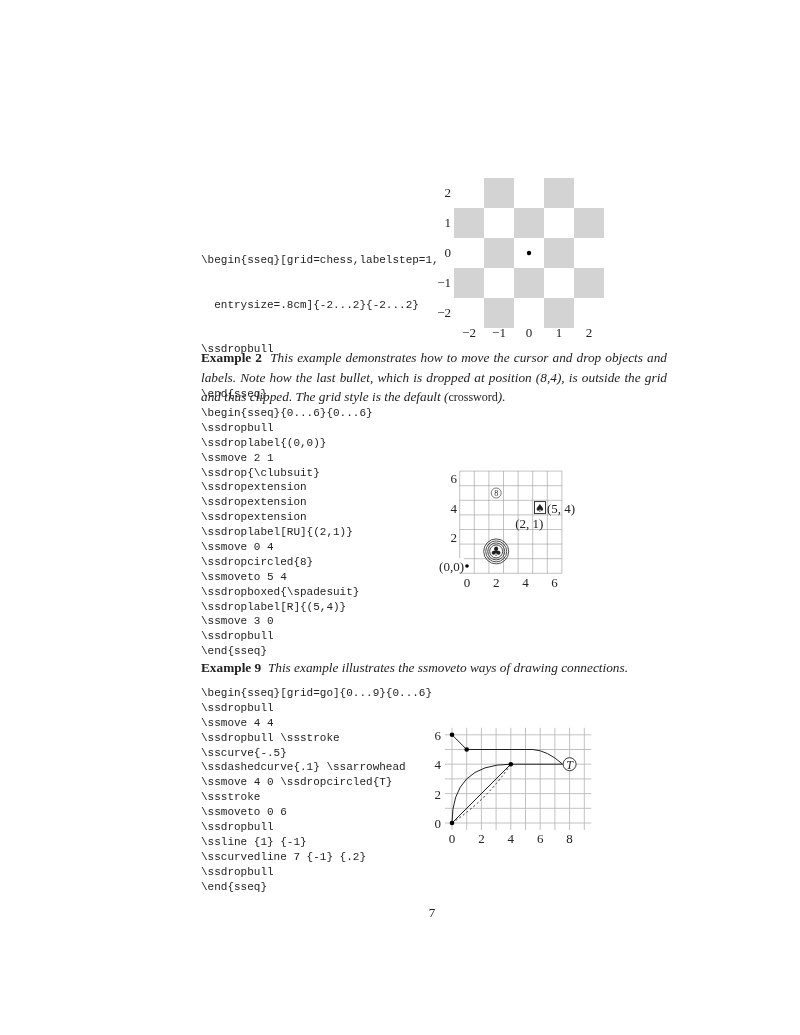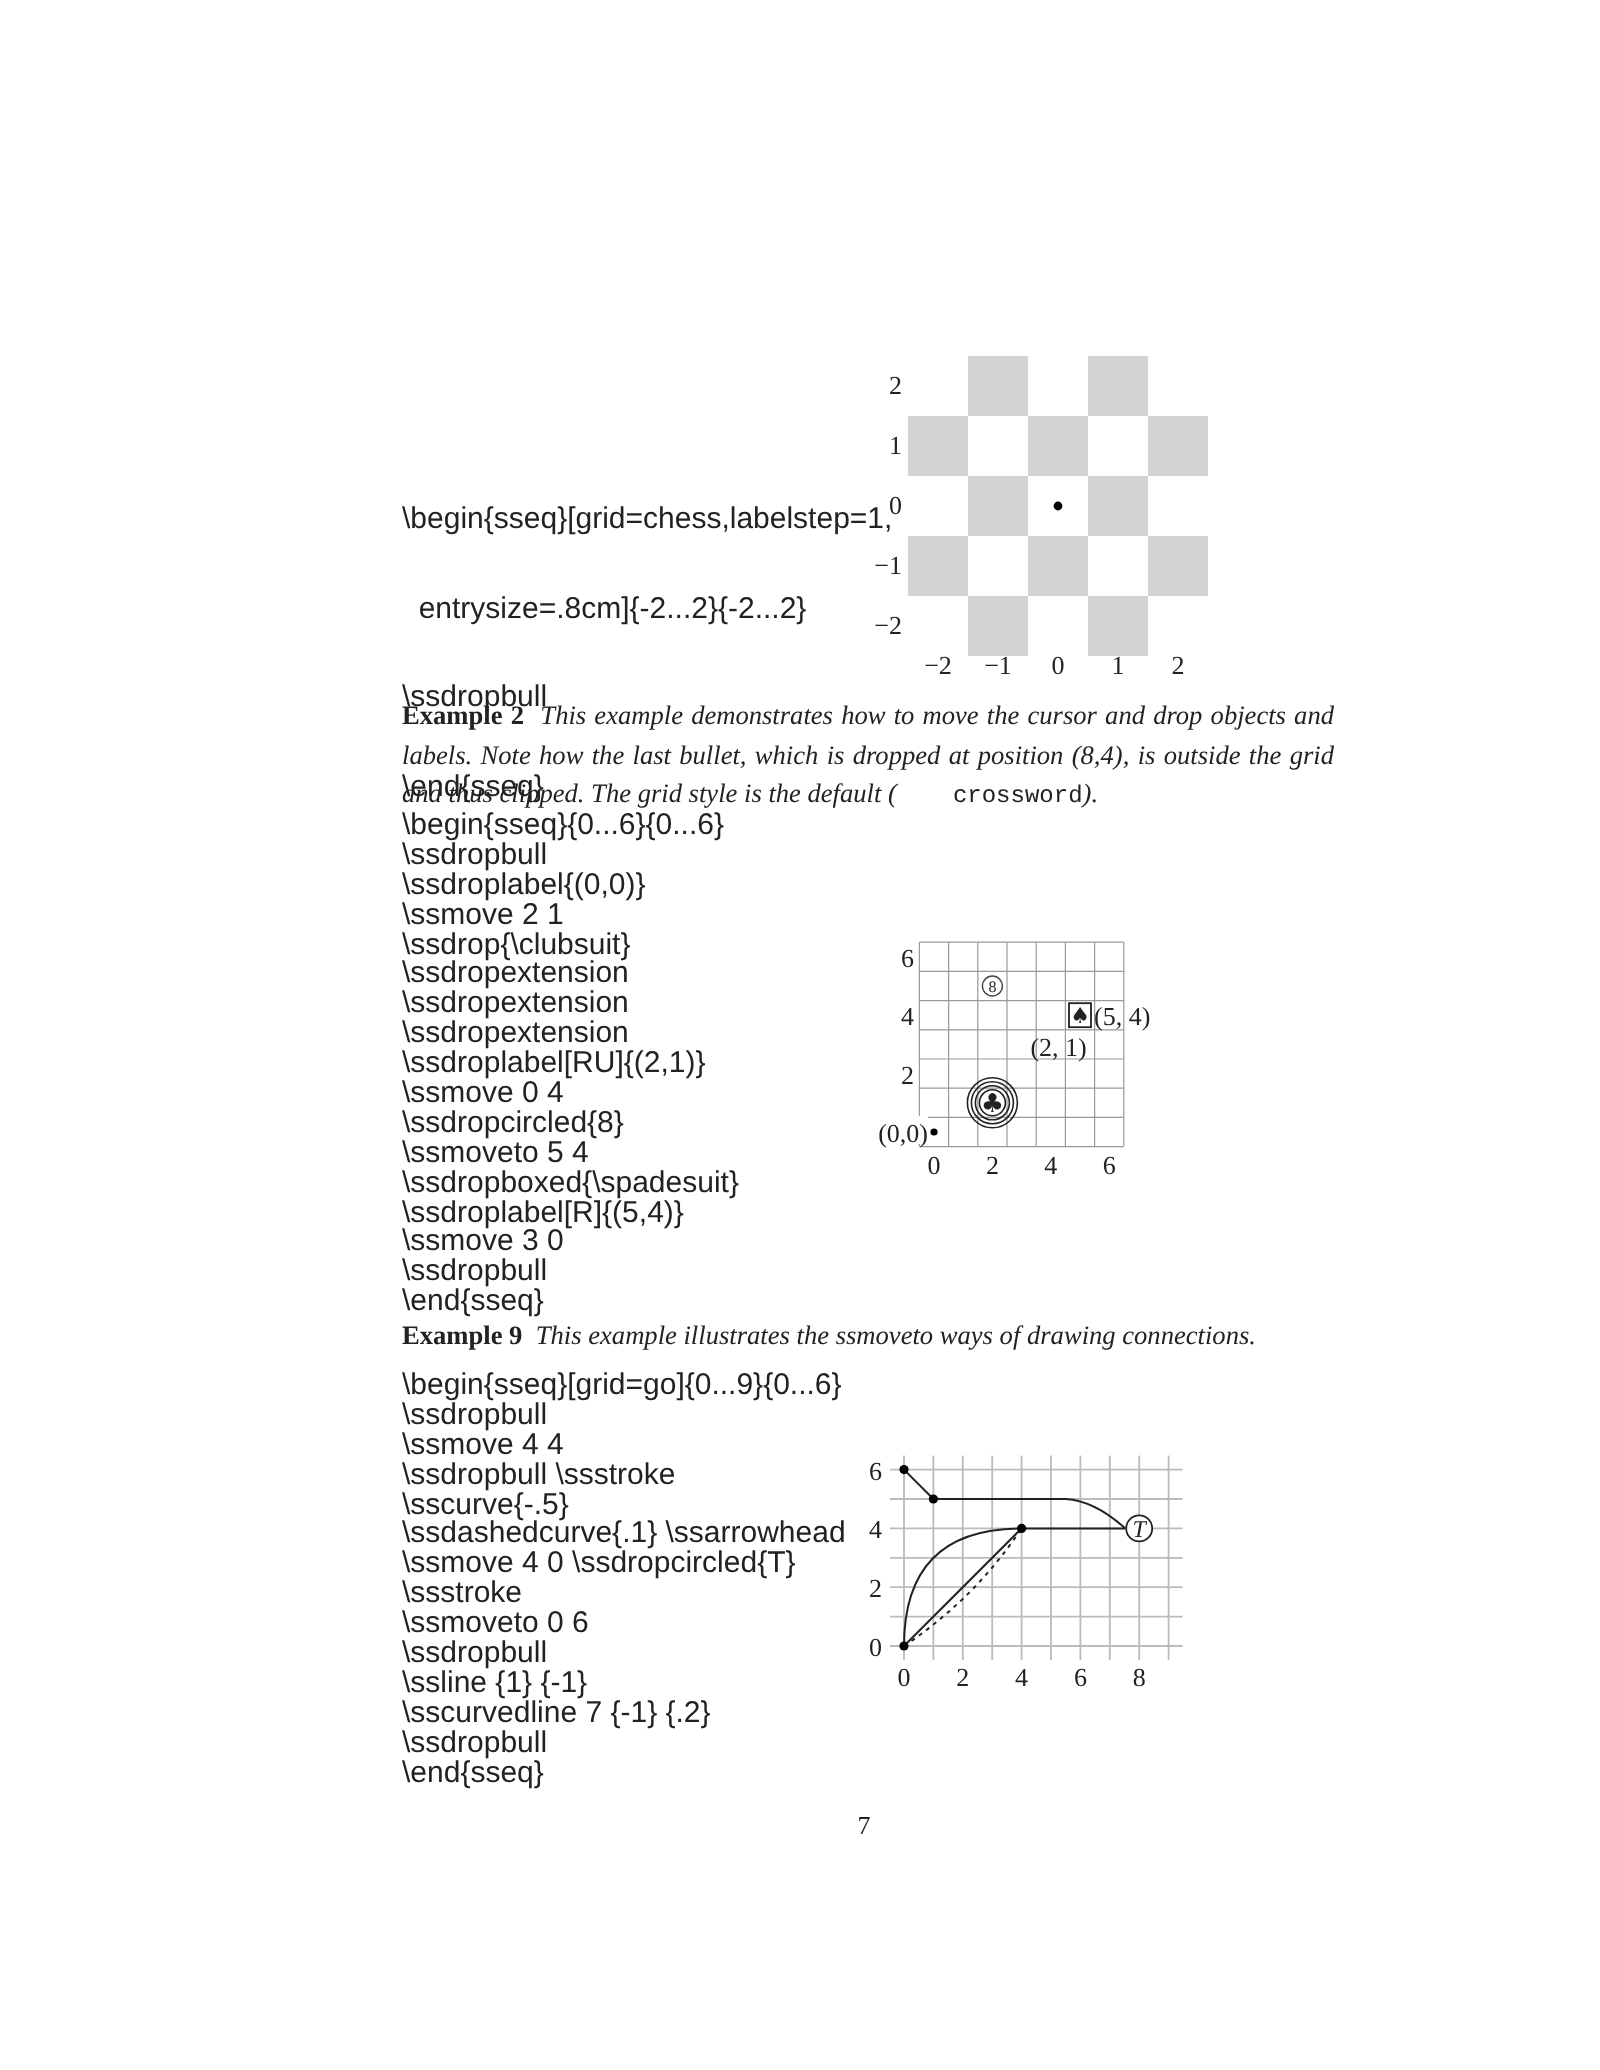--- a/index.html
+++ b/index.html
@@ -1,25 +1,25 @@
 <!DOCTYPE html>
 <html><head>
 <meta charset="utf-8">
 <style>
   html, body { margin: 0; padding: 0; background: #ffffff; }
   body { width: 800px; height: 1035px; position: relative; overflow: hidden;
          font-family: "DejaVu Serif", "Liberation Serif", serif; color: #111; }
-  .code { position: absolute; font-family: Liberation Sans, sans-serif;
-          font-size: 15px; line-height: 14.9px; white-space: pre; color: #222; }
+  .code { position: absolute; font-family: Liberation Mono, monospace;
+          font-size: 11px; line-height: 14.9px; white-space: pre; color: #222; }
   .code div { height: 14.9px; }
   .para { position: absolute; left: 201px; width: 466px; font-family: "Liberation Serif", serif;
           font-size: 13.3px; line-height: 19.5px; text-align: justify; color: #222; }
   .para b { font-weight: bold; font-style: normal; }
   .para i { font-style: italic; }
-  .para .tt { font-family: Liberation Mono, monospace; font-style: normal; font-size: 12px; margin-left: 28px; }
+  .para .tt { font-family: Liberation Serif, serif; font-style: normal; font-size: 12px; }
   svg { position: absolute; overflow: visible; }
   svg text { font-family: "Liberation Serif", serif; font-size: 13px; fill: #222; }
   .pagenum { position: absolute; left: 0; width: 864px; top: 905px; text-align: center;
              font-family: "Liberation Serif", serif; font-size: 13px; color: #222; }
 </style>
 </head>
 <body>
 
 <div class="code" style="left:201px; top:223px;">
   <div>\begin{sseq}[grid=chess,labelstep=1,</div>

